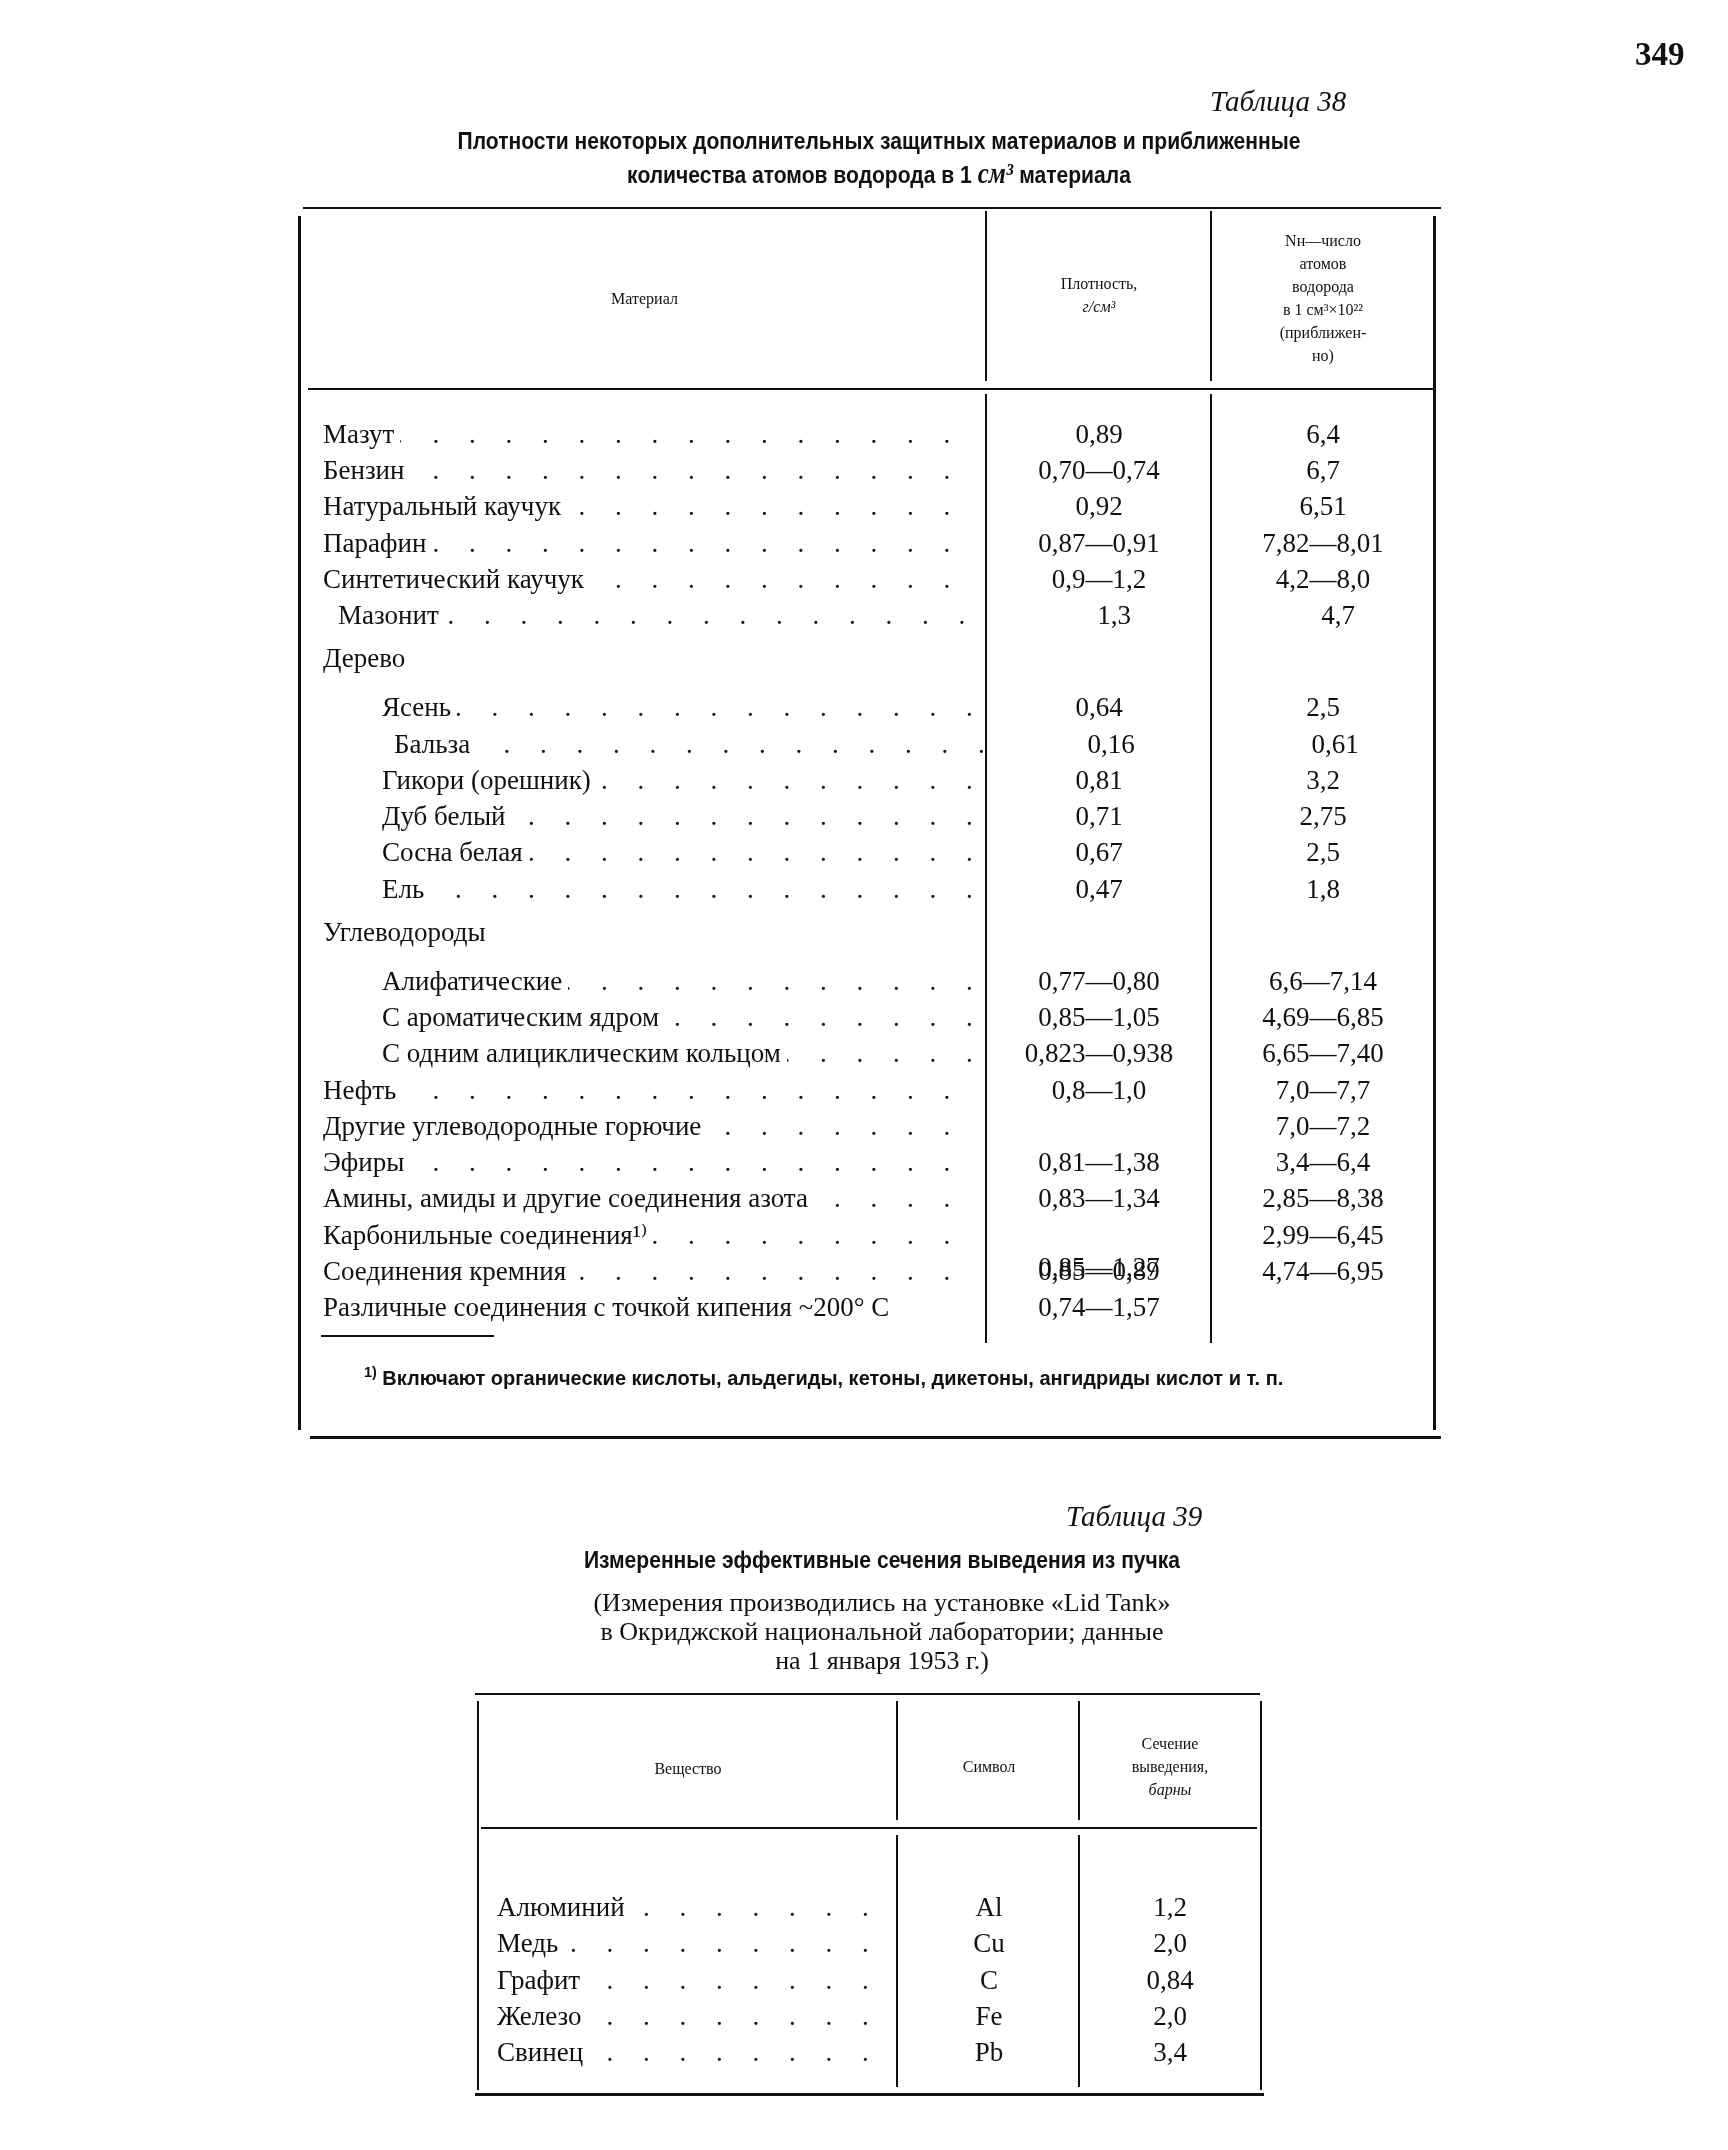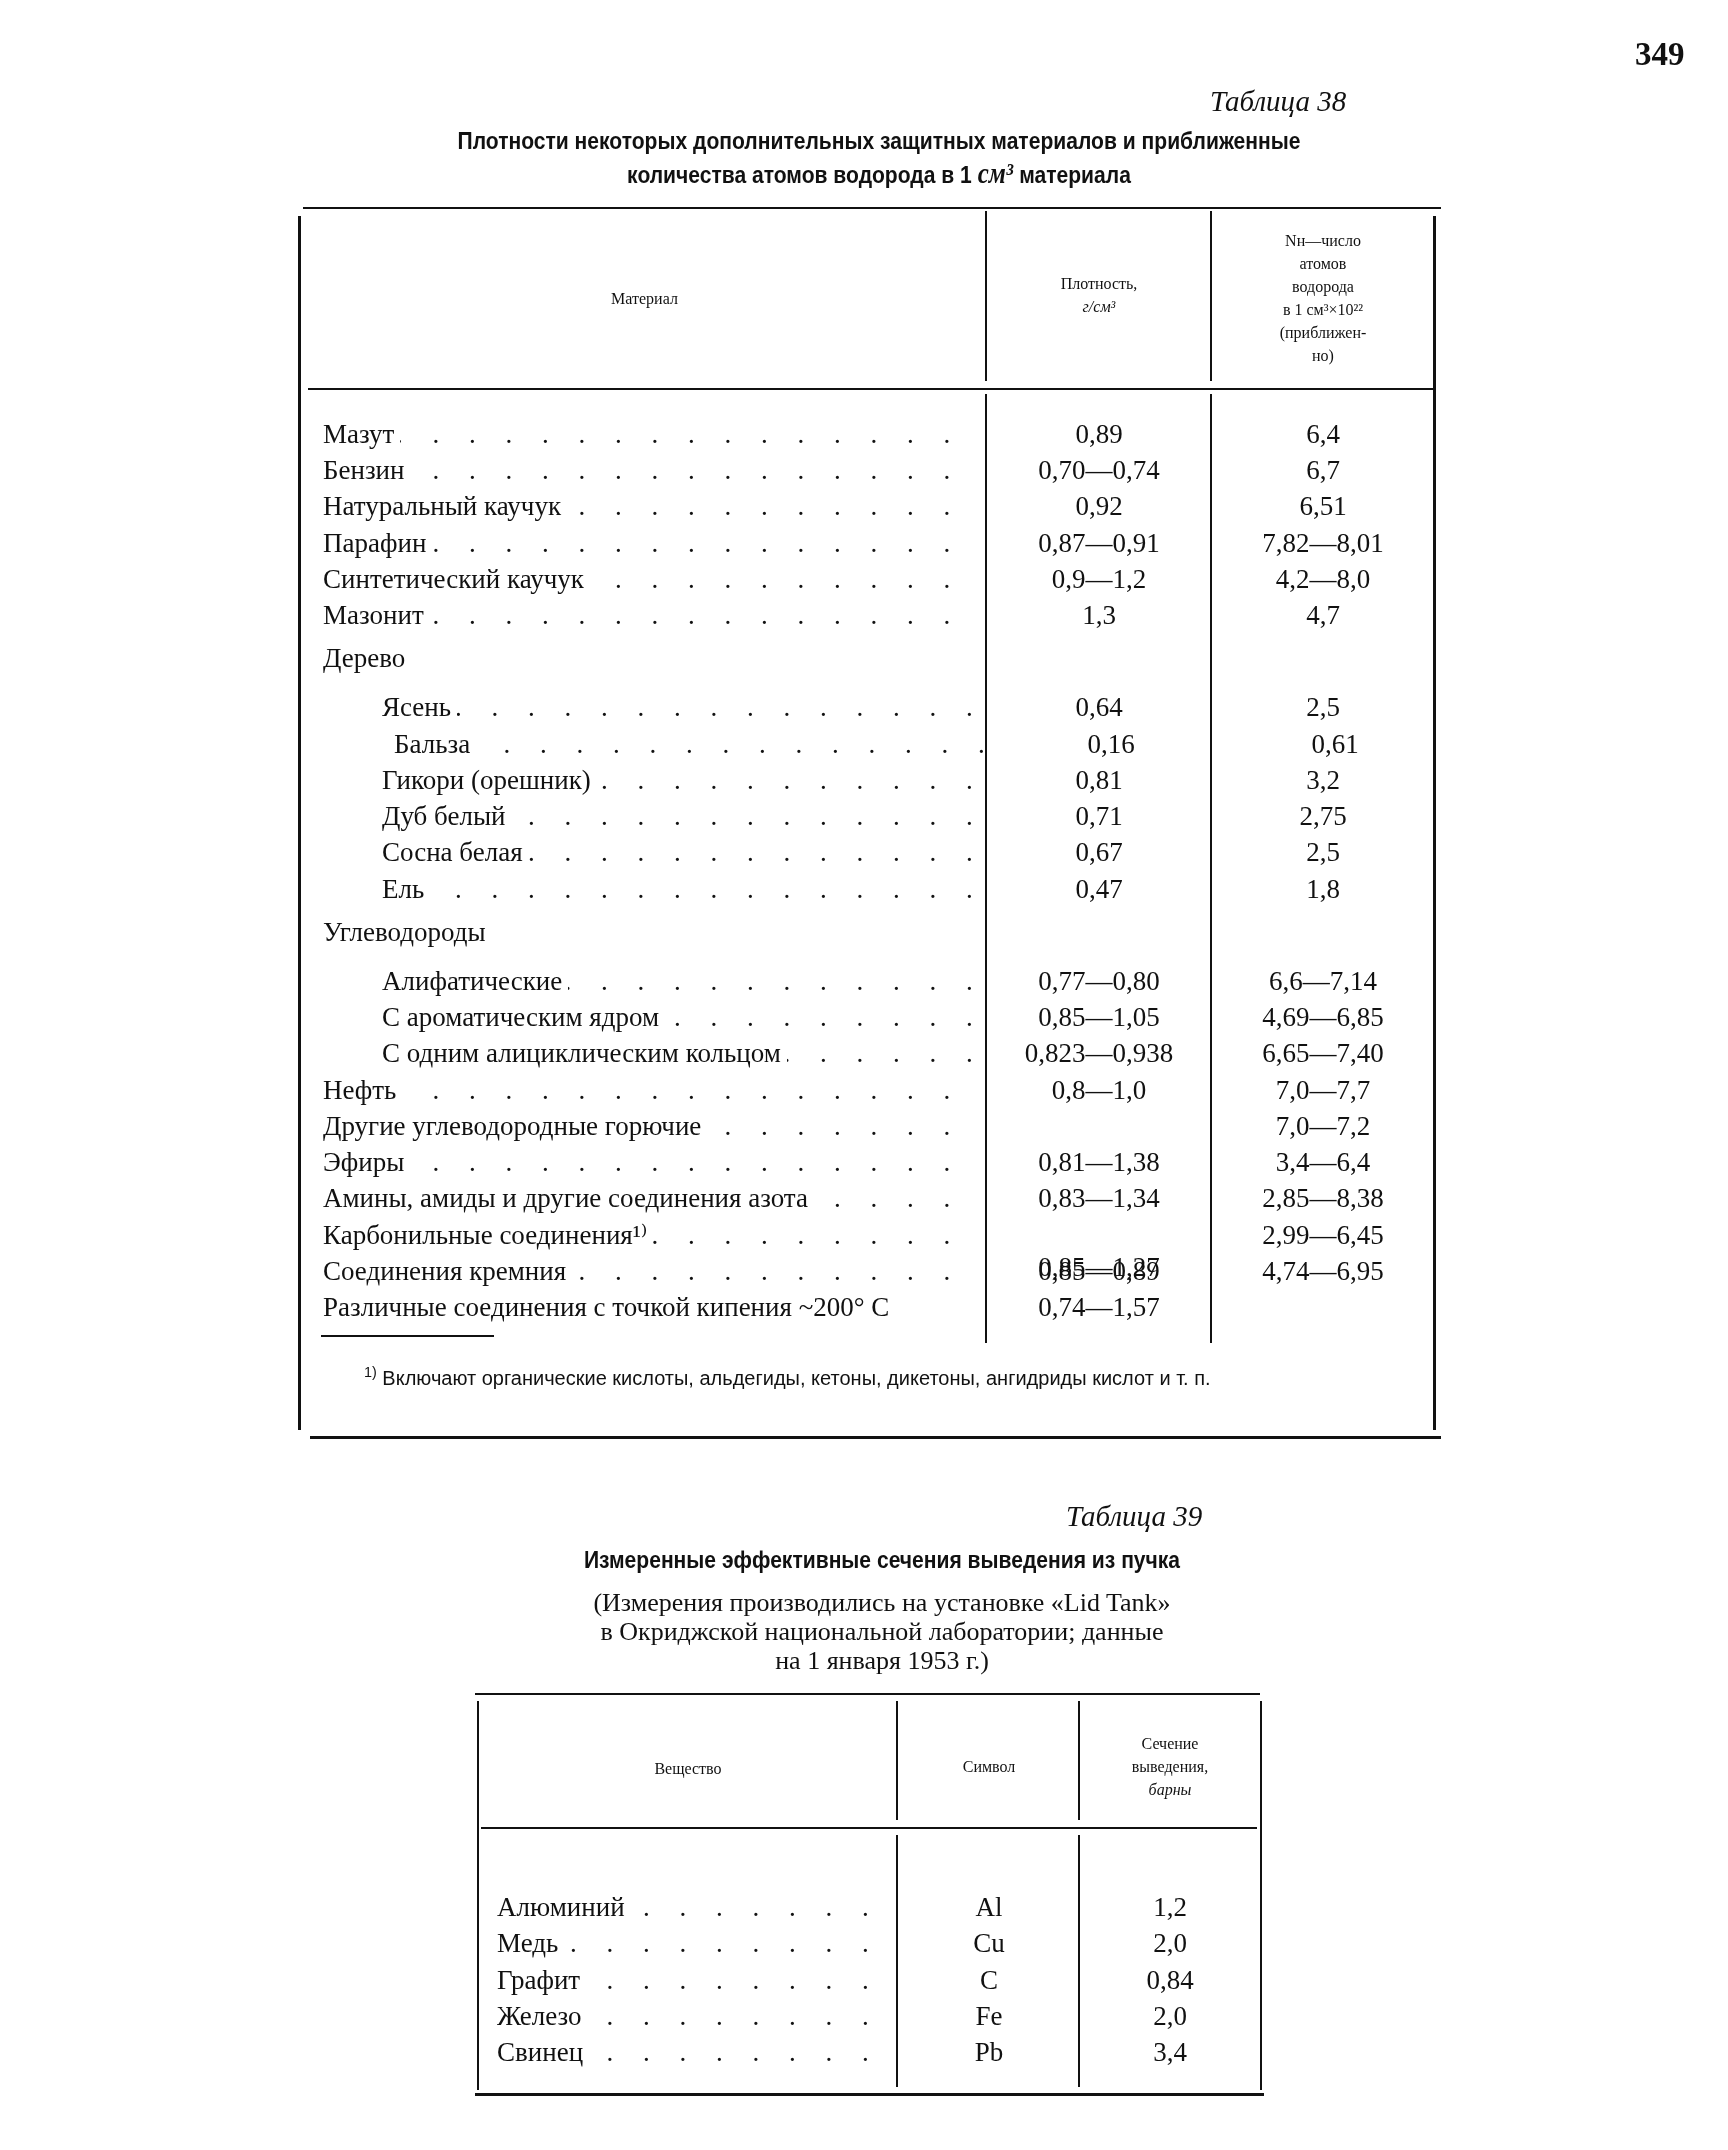--- a/index.html
+++ b/index.html
@@ -28,21 +28,21 @@
   .name { position: absolute; white-space: nowrap; overflow: hidden; }
   .name .txt { background: #fff; padding-right: 5.8px; position: relative; z-index: 1; }
   .leader {
     position: absolute; left: 0; right: 0; top: 0; z-index: 0;
     white-space: nowrap; overflow: hidden; letter-spacing: 11.5px; text-align: right;
   }
   .val { position: absolute; text-align: center; }
 
   .footnote {
     left: 321px; width: 1084px; top: 1358px; font-size: 20px; line-height: 29px;
-    font-family: "Liberation Sans", "DejaVu Sans", sans-serif; font-weight: normal;
+    font-family: "Liberation Sans", "DejaVu Sans", sans-serif; font-weight: bold;
     text-align: justify; text-align-last: left;
   }
   .footnote sup { font-size: 14.4px; }
 
   .t39-label { left: 1066px; top: 1500px; }
   .t39-title {
     left: 504px; width: 756px; top: 1546px; text-align: center;
     font-family: "Liberation Sans", "DejaVu Sans", sans-serif; font-weight: bold; font-size: 24.5px;
     transform: scaleX(0.86); transform-origin: center;
   }
@@ -109,21 +109,21 @@
       <div class="row" style="left: 0px; top: 529px; width: 1441px; height: 30px;">
         <div class="name" style="left: 323px; width: 653px; height: 30px;"><span class="txt">Парафин</span><span class="leader"> . . . . . . . . . . . . . . . . . . . . . . . . . . . . . . . . . . . . . . . . . . . . . . . . . . . . . . . . . . . .</span></div>
         <div class="val" style="left: 988px; width: 222px;">0,87—0,91</div>
         <div class="val" style="left: 1213px; width: 220px;">7,82—8,01</div>
       </div>
       <div class="row" style="left: 0px; top: 565px; width: 1441px; height: 30px;">
         <div class="name" style="left: 323px; width: 653px; height: 30px;"><span class="txt">Синтетический каучук</span><span class="leader"> . . . . . . . . . . . . . . . . . . . . . . . . . . . . . . . . . . . . . . . . . . . . . . . . . . . . . . . . . . . .</span></div>
         <div class="val" style="left: 988px; width: 222px;">0,9—1,2</div>
         <div class="val" style="left: 1213px; width: 220px;">4,2—8,0</div>
       </div>
-      <div class="row" style="left: 0px; top: 601px; width: 1441px; height: 30px; padding-left: 12px;">
+      <div class="row" style="left: 15px; top: 601px; width: 1441px; height: 30px; padding-left: 12px;">
         <div class="name" style="left: 323px; width: 653px; height: 30px;"><span class="txt">Мазонит</span><span class="leader"> . . . . . . . . . . . . . . . . . . . . . . . . . . . . . . . . . . . . . . . . . . . . . . . . . . . . . . . . . . . .</span></div>
         <div class="val" style="left: 988px; width: 222px;">1,3</div>
         <div class="val" style="left: 1213px; width: 220px;">4,7</div>
       </div>
       <div class="row" style="left: 0px; top: 644px; width: 1441px; height: 30px;">
         <div class="name" style="left: 323px; width: 653px; height: 30px;"><span class="txt">Дерево</span></div>
       </div>
       <div class="row" style="left: 0px; top: 693px; width: 1441px; height: 30px;">
         <div class="name" style="left: 382px; width: 594px; height: 30px;"><span class="txt">Ясень</span><span class="leader"> . . . . . . . . . . . . . . . . . . . . . . . . . . . . . . . . . . . . . . . . . . . . . . . . . . . . . . . . . . . .</span></div>
         <div class="val" style="left: 988px; width: 222px;">0,64</div>

